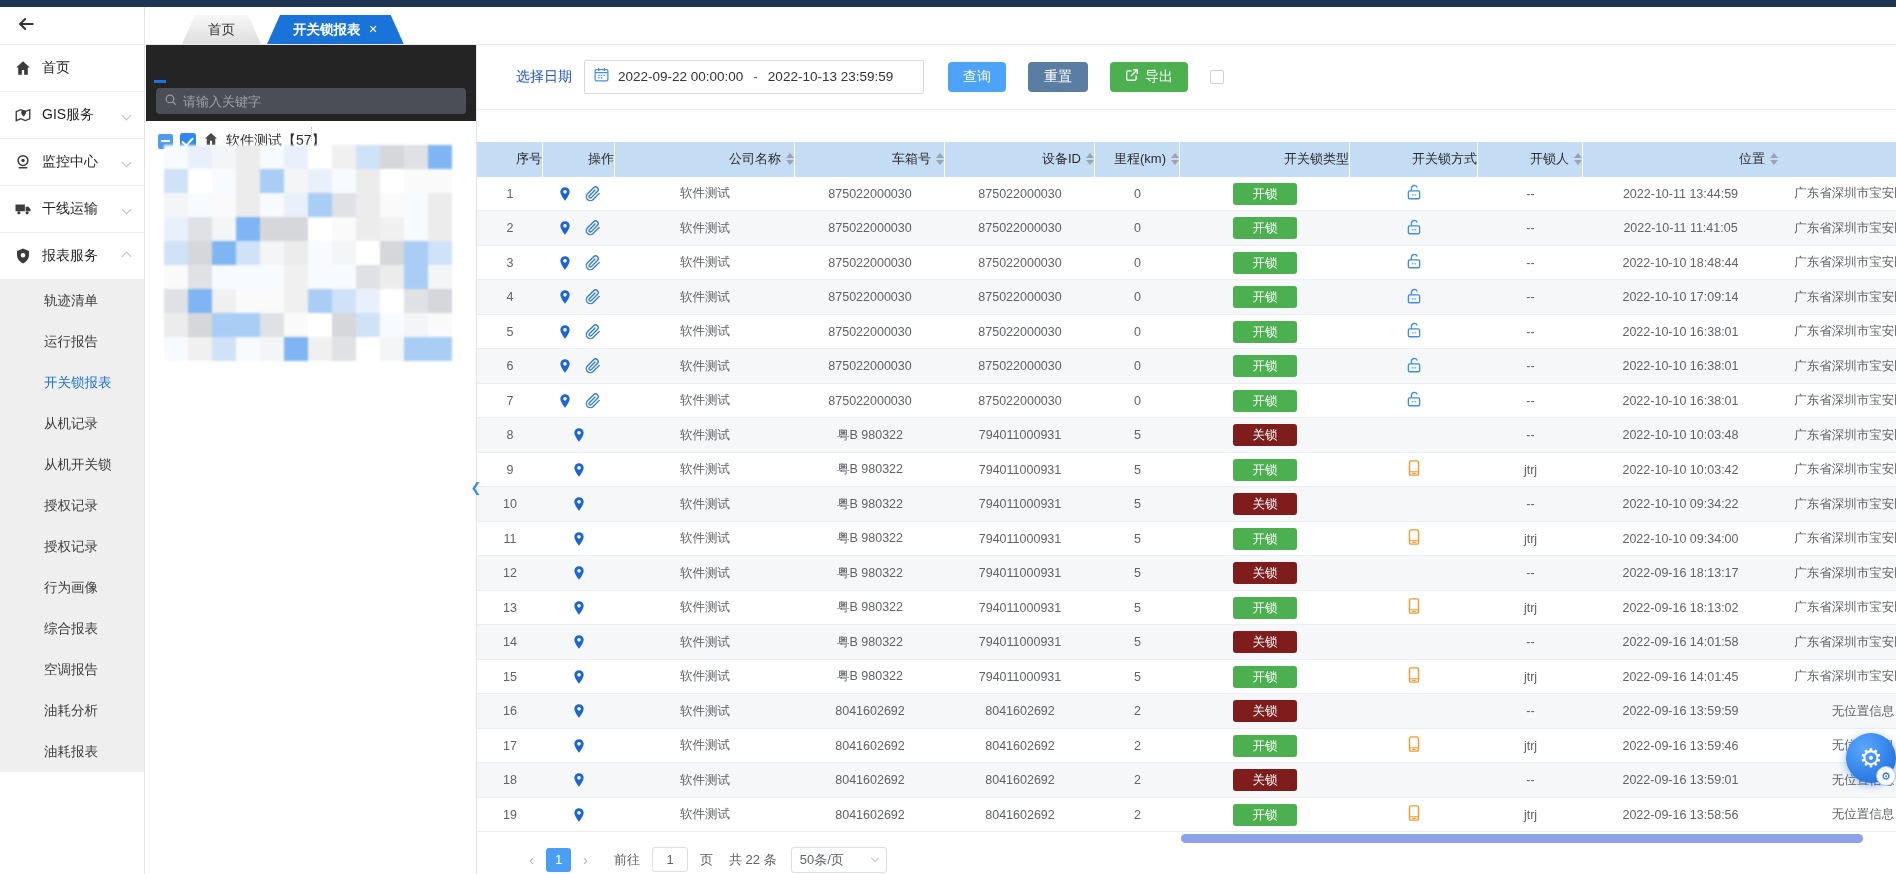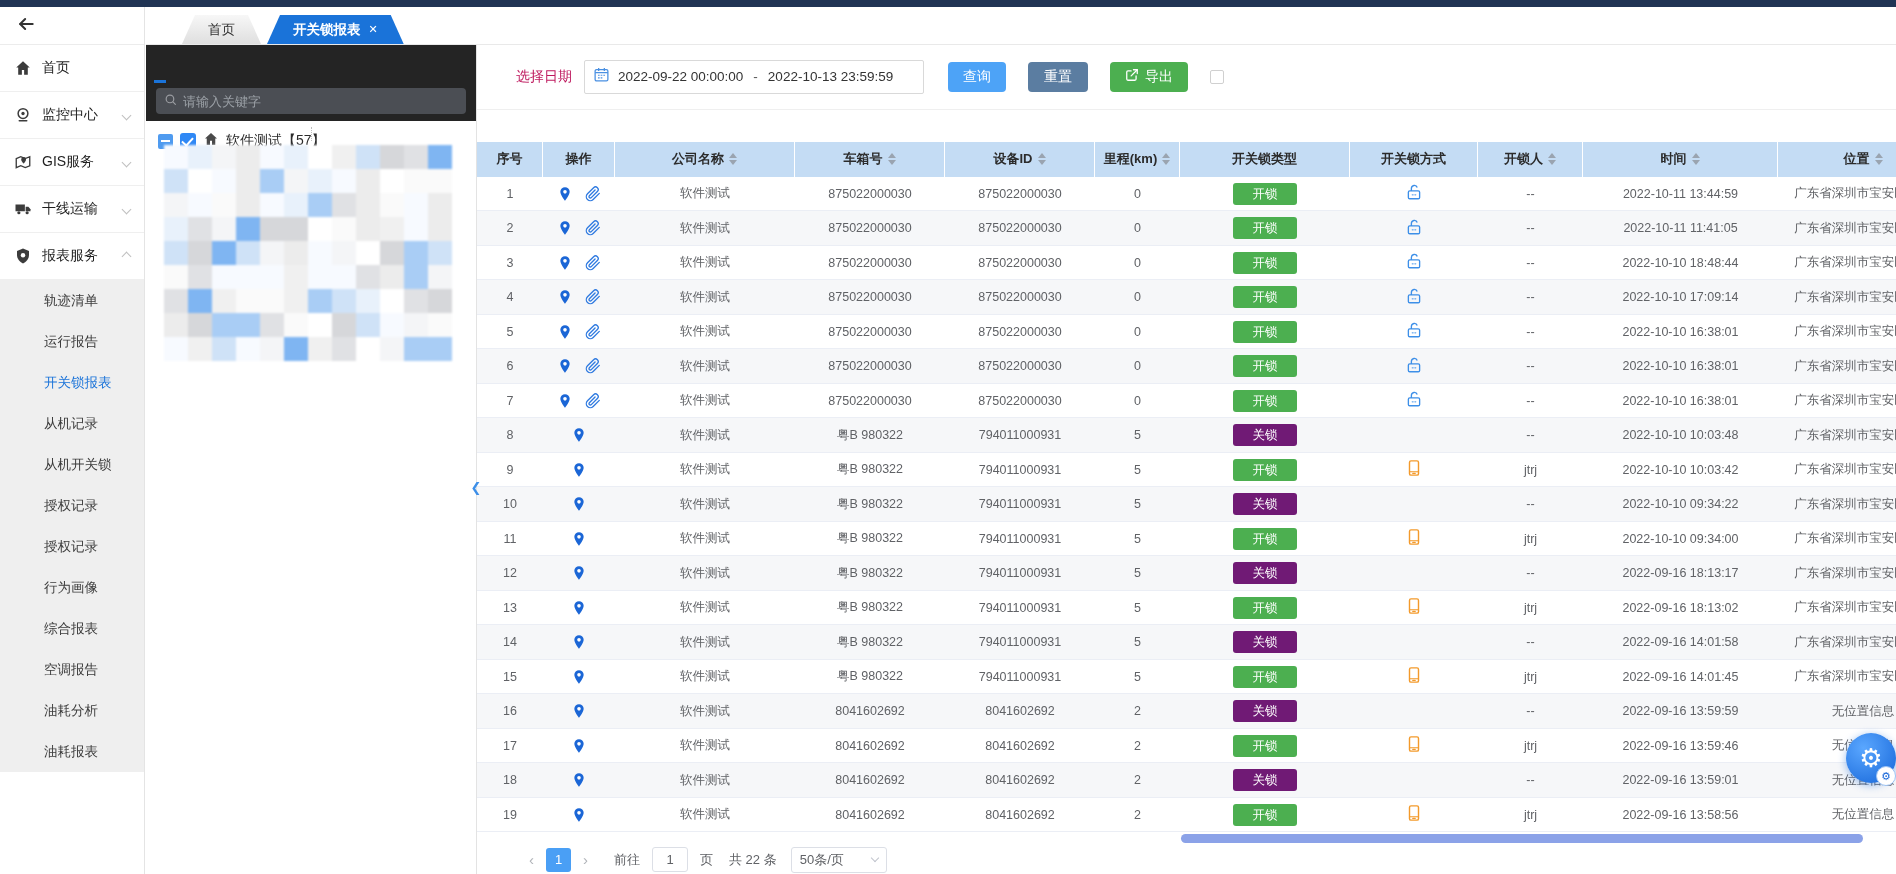--- a/index.html
+++ b/index.html
@@ -53,57 +53,57 @@
   #mosaic { position:absolute; left:18px; top:100px; width:288px; height:216px; display:grid;
     grid-template-columns:repeat(12,24px); grid-auto-rows:24px; filter:blur(1.2px); }
   
   #collapse { left:468px; top:468px; width:16px; height:38px; color:#3d8fe8; font-size:13px;
     display:flex; align-items:center; justify-content:center; cursor:pointer; z-index:30; }
   
   #content { left:476px; top:45px; width:1420px; height:829px; background:#fff; border-left:1px solid #e3e3e3;
     display:flex; flex-direction:column; }
   
   #filterbar { height:65px; display:flex; align-items:center; padding-left:39px; border-bottom:1px solid #efefef; }
-  #datelabel { font-size:14px; color:#be185d; margin-right:12px; }
+  #datelabel { font-size:14px; color:#1d4ed8; margin-right:12px; }
   #daterange { width:340px; height:34px; border:1px solid #d9d9d9; border-radius:2px; display:flex; align-items:center; padding:0 8px; background:#fff; cursor:text; }
   #daterange svg { width:17px; height:17px; margin-right:8px; }
   #daterange .dt { font-size:13.5px; color:#333; }
   #daterange .sep { margin:0 10px; color:#555; font-size:13.5px; }
   .btn { height:30px; border:none; border-radius:4px; color:#fff; font-size:14px; cursor:pointer;
     display:flex; align-items:center; justify-content:center; font-family:inherit; }
   #btn-query { width:58px; background:#4da3f7; margin-left:24px; }
   #btn-reset { width:60px; background:#5b7da1; margin-left:22px; }
   #btn-export { width:78px; background:#4caf50; margin-left:22px; gap:6px; }
   #btn-export svg { width:14px; height:14px; }
   #autochk { width:14px; height:14px; border:1px solid #d0d0d0; border-radius:2px; margin-left:22px; background:#fff; cursor:pointer; }
   
   #viewtabs { height:32px; display:flex; align-items:flex-start; padding-left:21px; gap:28px; }
   .vtab { font-size:14px; color:#606266; cursor:pointer; padding-top:5px; position:relative; }
   .vtab.active { color:#1a73d9; }
   .vtab.active:after { content:""; position:absolute; left:0; right:0; bottom:-6px; height:3px; background:#3d8fe8; border-radius:2px; }
   
   #tablewrap { width:1420px; overflow:hidden; }
   .grid-row { display:grid; grid-template-columns:66px 72px 180px 150px 150px 85px 170px 128px 105px 195px 170px; width:1471px; }
   #thead { background:#c4dcf4; height:35px; }
-  .th { display:flex; align-items:center; justify-content:center; font-size:13px; color:#2b2b2b; font-weight:bold;
+  .th { display:flex; align-items:center; justify-content:flex-end; font-size:13px; color:#2b2b2b; font-weight:normal;
     border-right:1px solid #fff; gap:5px; cursor:pointer; }
   .th:last-child { border-right:none; }
   .sort { display:inline-flex; flex-direction:column; gap:2px; }
   .sort i { width:0; height:0; border-left:4px solid transparent; border-right:4px solid transparent; display:block; }
   .sort .u { border-bottom:5px solid #9aa4b0; }
   .sort .d { border-top:5px solid #9aa4b0; }
   .trow { height:34.5px; border-bottom:1px solid #ebeef5; }
   .trow.even { background:#f6f7f9; }
   .td { display:flex; align-items:center; justify-content:center; font-size:12.5px; color:#606266; overflow:hidden; white-space:nowrap; }
   .td.ops { gap:12px; }
   .op { display:inline-flex; cursor:pointer; }
   .op svg { width:16px; height:16px; }
   .badge { width:64px; height:22px; line-height:22px; text-align:center; border-radius:3px; color:#fff; font-size:12.5px; }
   .badge.open { background:#4caf50; }
-  .badge.close { background:#701a75; }
+  .badge.close { background:#7f1d1d; }
   .mth svg { width:18px; height:18px; }
   
   #hscroll { height:13px; position:relative; }
   #hthumb { position:absolute; left:704px; top:2px; width:682px; height:9px; background:#8ba2e8; border-radius:5px; cursor:grab; }
   
   #pager { height:29px; display:flex; align-items:center; padding-left:50px; gap:10px; font-size:13px; color:#606266; }
   #pg-prev,#pg-next { color:#b0b3b8; font-size:15px; cursor:pointer; padding:0 2px; }
   #pg-cur { width:25px; height:24px; background:#4a9ff5; color:#fff; border-radius:3px; display:flex; align-items:center; justify-content:center; font-size:13px; cursor:pointer; }
   #pg-goto-input { width:36px; height:25px; border:1px solid #dcdfe6; border-radius:3px; text-align:center; font-size:13px; color:#606266; outline:none; margin:0 2px; font-family:inherit; }
   #pg-size { min-width:96px; height:26px; border:1px solid #dcdfe6; border-radius:3px; display:flex; align-items:center; justify-content:space-between; padding:0 8px; cursor:pointer; margin-left:4px; }
@@ -142,34 +142,34 @@
   <div id="navlist">
 
   <div class="snav">
         <span class="ic"><svg viewBox="0 0 24 24" fill="#3c3c3c">
             <path d="M12 3l9 8.2h-2.6V21h-4.9v-6.2h-3V21H5.6v-9.8H3z"></path>
           </svg></span>
         <span class="lb">首页</span>
 
       </div>
       <div class="snav">
+        <span class="ic"><svg viewBox="0 0 24 24" fill="none" stroke="#3c3c3c" stroke-width="1.8">
+            <path d="M3 7.5l6-2.5 6 2.5 6-2.5v12l-6 2.5-6-2.5-6 2.5z"></path>
+            <path d="M16 8.5a3.2 3.2 0 1 0-6.4 0c0 2.4 3.2 5.5 3.2 5.5s3.2-3.1 3.2-5.5z" fill="#3c3c3c" stroke="none"></path>
+          </svg></span>
+        <span class="lb">GIS服务</span>
+        <span class="chev down"></span>
+      </div>
+      <div class="snav">
         <span class="ic"><svg viewBox="0 0 24 24" fill="none" stroke="#3c3c3c" stroke-width="2">
             <circle cx="12" cy="10" r="6.5"></circle>
             <circle cx="12" cy="10" r="2.2" fill="#3c3c3c" stroke="none"></circle>
             <path d="M7 19.5h10" stroke-linecap="round"></path>
           </svg></span>
         <span class="lb">监控中心</span>
-        <span class="chev down"></span>
-      </div>
-      <div class="snav">
-        <span class="ic"><svg viewBox="0 0 24 24" fill="none" stroke="#3c3c3c" stroke-width="1.8">
-            <path d="M3 7.5l6-2.5 6 2.5 6-2.5v12l-6 2.5-6-2.5-6 2.5z"></path>
-            <path d="M16 8.5a3.2 3.2 0 1 0-6.4 0c0 2.4 3.2 5.5 3.2 5.5s3.2-3.1 3.2-5.5z" fill="#3c3c3c" stroke="none"></path>
-          </svg></span>
-        <span class="lb">GIS服务</span>
         <span class="chev down"></span>
       </div>
       <div class="snav">
         <span class="ic"><svg viewBox="0 0 24 24" fill="#3c3c3c">
             <rect x="2" y="6" width="12.5" height="9"></rect>
             <path d="M15.5 9h3.6l2.9 3.2V15h-6.5z"></path>
             <circle cx="6.5" cy="17" r="2.1"></circle>
             <circle cx="17.5" cy="17" r="2.1"></circle>
           </svg></span>
         <span class="lb">干线运输</span>
@@ -420,27 +420,20 @@
 
         </div>
         <div class="th">
           <span>开锁人</span>
           <span class="sort">
             <i class="u"></i>
             <i class="d"></i>
           </span>
         </div>
         <div class="th">
-          <span>时间</span>
-          <span class="sort">
-            <i class="u"></i>
-            <i class="d"></i>
-          </span>
-        </div>
-        <div class="th">
           <span>位置</span>
           <span class="sort">
             <i class="u"></i>
             <i class="d"></i>
           </span>
         </div>
       </div>
     <div id="tbody">
 
     <div class="trow grid-row">

